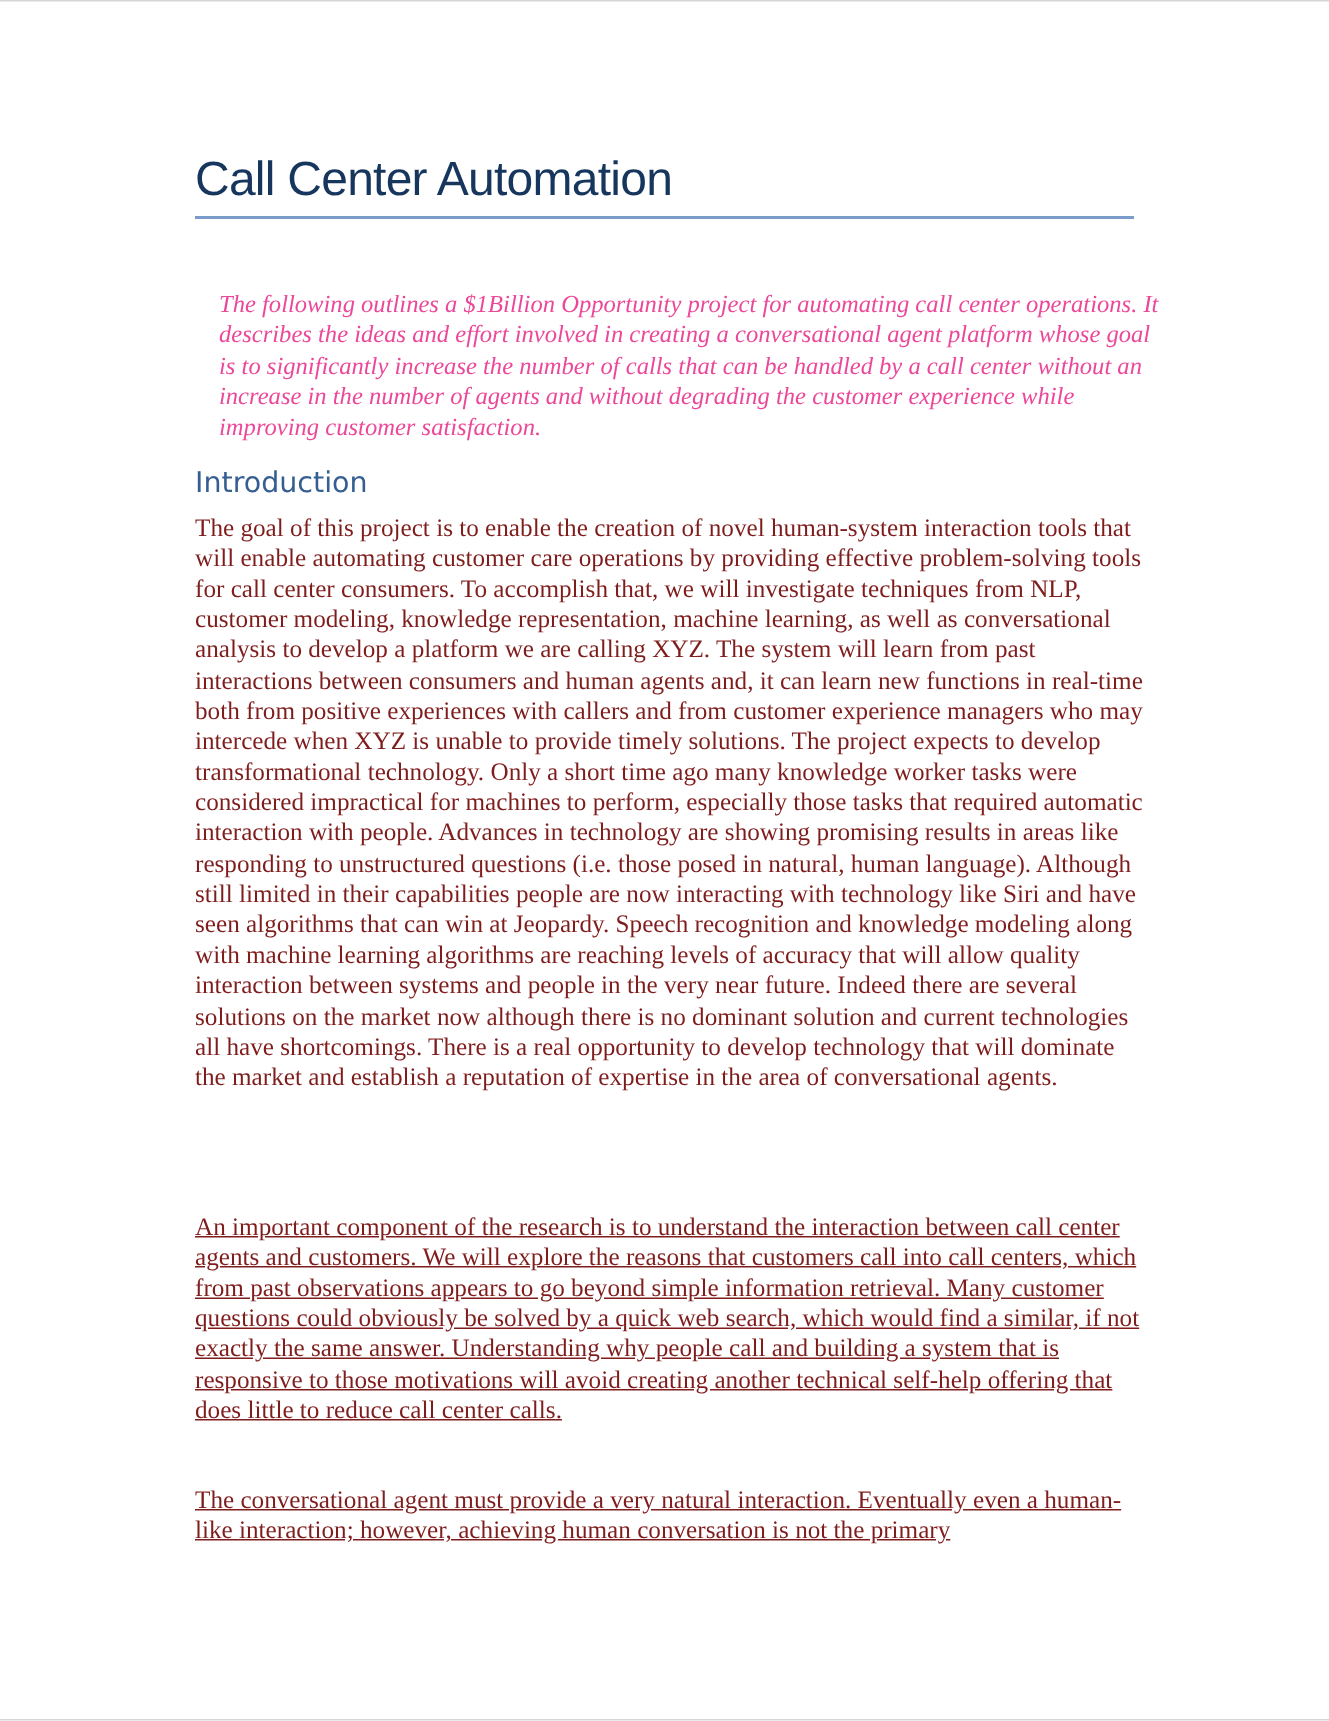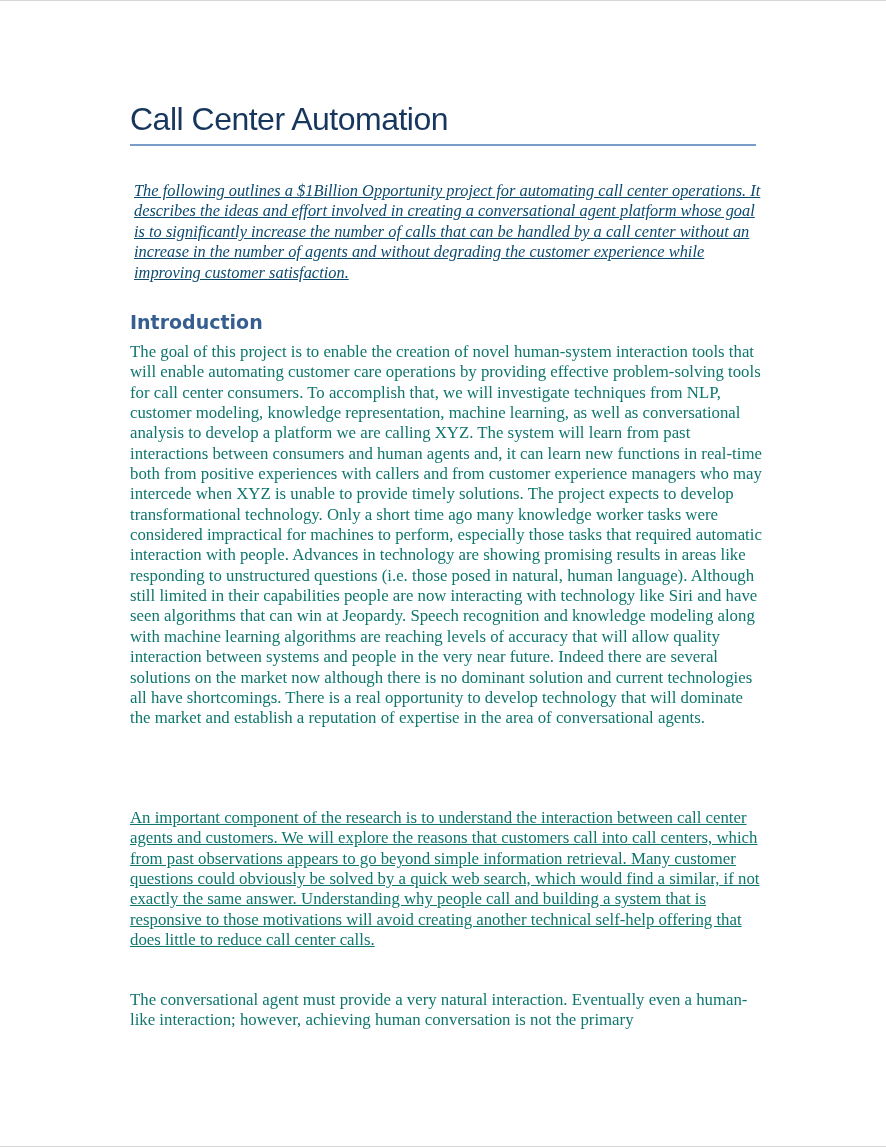--- a/index.html
+++ b/index.html
@@ -12,37 +12,37 @@
     .title {
       position: absolute; top: 100px; left: 0; margin: 0;
       font-family: Liberation Sans, sans-serif; font-weight: normal;
       font-size: 32px; color: #17365d; letter-spacing: -0.5px; white-space: nowrap;
     }
     .title-rule {
       position: absolute; top: 143px; left: 0; width: 626px; height: 0;
       border-top: 2px solid #7a9ccb;
     }
     .abstract {
-      position: absolute; top: 176px; left: 0; width: 632px; margin: 4px;
+      position: absolute; top: 176px; left: 0; width: 632px; margin: 16px;
       font-family: "Liberation Serif", serif; font-style: italic;
-      font-size: 16.4px; line-height: 20.4px; color: #0c4a6e; text-decoration: underline;
+      font-size: 16.4px; line-height: 20.4px; color: #ec4899;
     }
     .h1 {
       position: absolute; top: 310px; left: 0; margin: 0;
-      font-family: "DejaVu Sans", sans-serif; font-weight: bold;
+      font-family: "DejaVu Sans", sans-serif; font-weight: normal;
       font-size: 19px; color: #365f91;
     }
     .body-text {
       font-family: "Liberation Serif", serif; font-size: 16.8px;
-      line-height: 20.35px; color: #0f766e; margin: 0; width: 632px;
+      line-height: 20.35px; color: #7f1d1d; margin: 0; width: 632px;
       position: absolute; left: 0;
     }
     .p1 { top: 341px; }
     .p2 { top: 807px; text-decoration: underline; }
-    .p3 { top: 989px; }
+    .p3 { top: 989px; text-decoration: underline; }
   </style>
 </head>
 <body>
 
 <div class="page">
   <h1 class="title">Call Center Automation</h1>
   <div class="title-rule"></div>
   <p class="abstract">The following outlines a $1Billion Opportunity project for automating call center operations. It describes the ideas and effort involved in creating a conversational agent platform whose goal is to significantly increase the number of calls that can be handled by a call center without an increase in the number of agents and without degrading the customer experience while improving customer satisfaction.</p>
   <h2 class="h1">Introduction</h2>
   <p class="body-text p1">The goal of this project is to enable the creation of novel human-system interaction tools that will enable automating customer care operations by providing effective problem-solving tools for call center consumers. To accomplish that, we will investigate techniques from NLP, customer modeling, knowledge representation, machine learning, as well as conversational analysis to develop a platform we are calling XYZ. The system will learn from past interactions between consumers and human agents and, it can learn new functions in real-time both from positive experiences with callers and from customer experience managers who may intercede when XYZ is unable to provide timely solutions. The project expects to develop transformational technology. Only a short time ago many knowledge worker tasks were considered impractical for machines to perform, especially those tasks that required automatic interaction with people. Advances in technology are showing promising results in areas like responding to unstructured questions (i.e. those posed in natural, human language). Although still limited in their capabilities people are now interacting with technology like Siri and have seen algorithms that can win at Jeopardy. Speech recognition and knowledge modeling along with machine learning algorithms are reaching levels of accuracy that will allow quality interaction between systems and people in the very near future. Indeed there are several solutions on the market now although there is no dominant solution and current technologies all have shortcomings. There is a real opportunity to develop technology that will dominate the market and establish a reputation of expertise in the area of conversational agents.</p>

